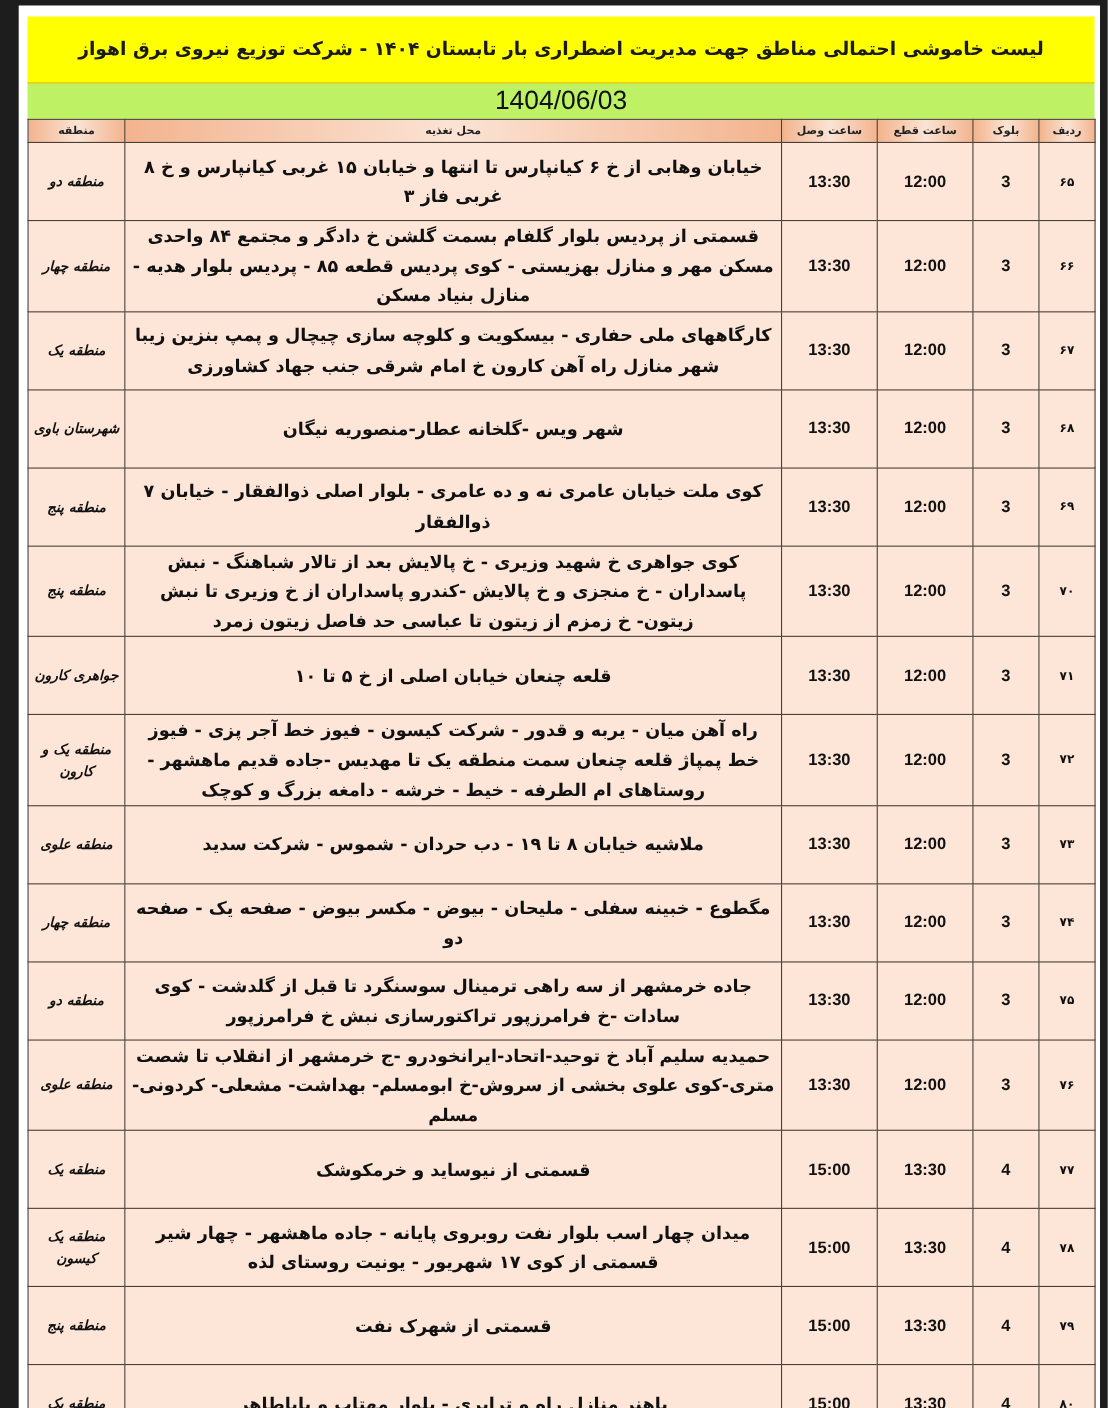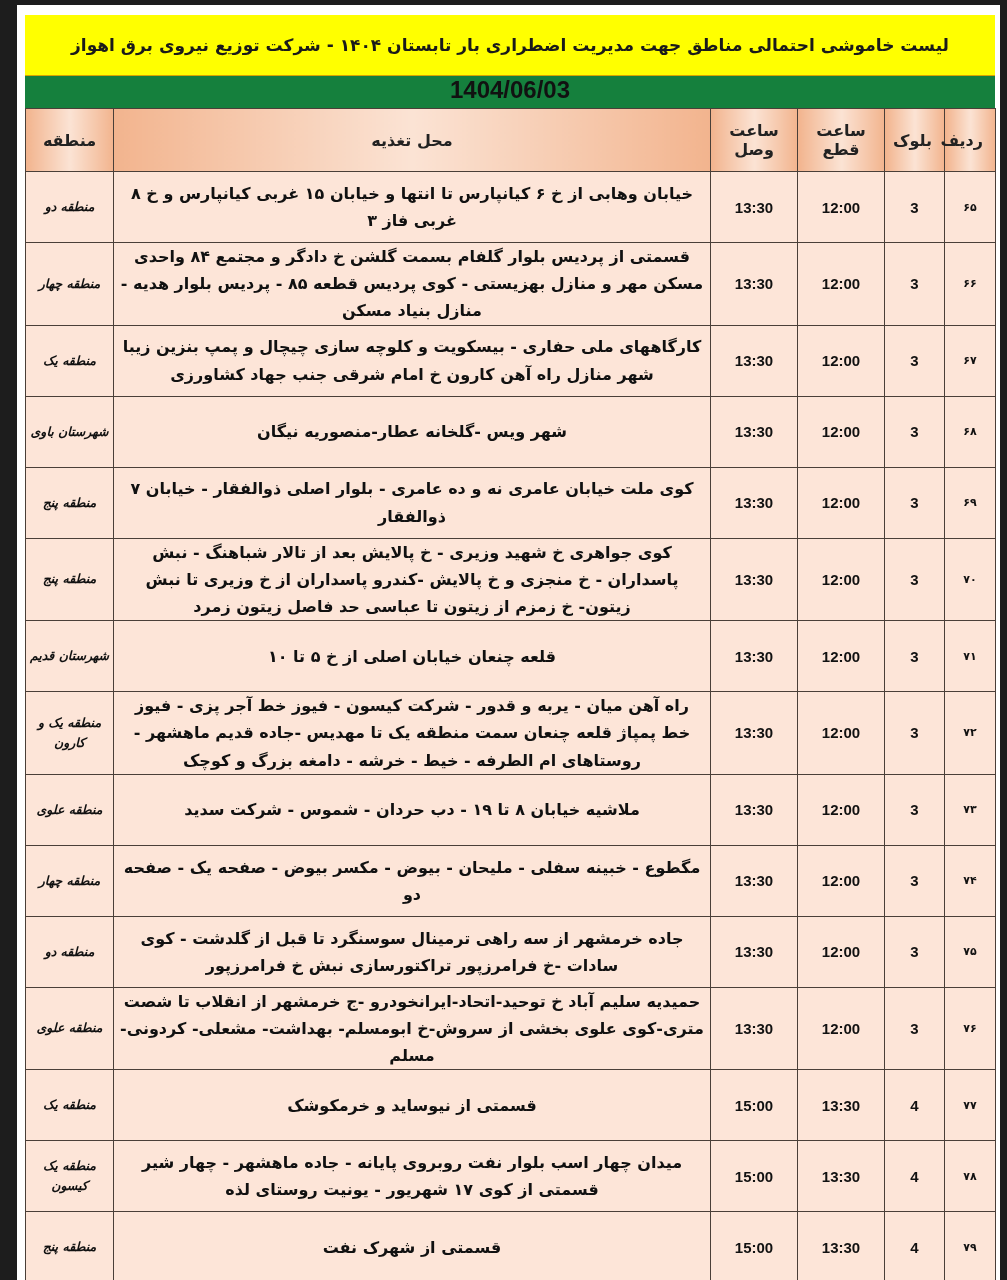--- a/index.html
+++ b/index.html
@@ -17,33 +17,33 @@
     position: absolute; left: 8px; top: 10px; width: 970px;
   }
   .title-banner {
     height: 60px; background: #ffff00;
     display: flex; align-items: center; justify-content: center;
     direction: rtl;
     font-weight: bold; font-size: 17px; color: #1a1a1a;
     border-bottom: 1px solid #d9a300;
   }
   .date-band {
-    height: 32px; background: #15803d;
-    display: flex; justify-content: center;
+    height: 32px; background: #bef264;
+    display: flex; align-items: center; justify-content: center;
     font-family: "Liberation Sans", sans-serif;
-    font-weight: bold; font-size: 24px; color: #111;
+    font-weight: normal; font-size: 24px; color: #111;
   }
   table {
     width: 970px; border-collapse: collapse; table-layout: fixed;
     direction: rtl;
   }
   th {
-    height: 20px; padding: 12px;
+    height: 20px; padding: 0;
     background: linear-gradient(to right, #f2b48e 0%, #fbe3d4 50%, #f2b48e 100%);
-    font-size: 16px; font-weight: bold; color: #222;
+    font-size: 10px; font-weight: bold; color: #222;
     border: 1px solid #4a3f38;
   }
   td {
     height: 70px; padding: 0 6px;
     background: #fde5d8;
     border: 1.5px solid #4a3f38;
     text-align: center; vertical-align: middle;
     color: #111;
   }
   td.rowno { font-size: 11px; font-weight: bold; margin-left: 43px; }
@@ -139,21 +139,21 @@
     <td class="loc">کوی جواهری خ شهید وزیری - خ پالایش بعد از تالار شباهنگ - نبش پاسداران - خ منجزی و خ پالایش -کندرو پاسداران از خ وزیری تا نبش زیتون- خ زمزم از زیتون تا عباسی حد فاصل زیتون زمرد</td>
     <td class="region">منطقه پنج</td>
   </tr>
 
   <tr>
     <td class="rowno">۷۱</td>
     <td class="block">3</td>
     <td class="time">12:00</td>
     <td class="time">13:30</td>
     <td class="loc">قلعه چنعان خیابان اصلی از خ ۵ تا ۱۰</td>
-    <td class="region">شهرستان قدیم</td>
+    <td class="region">جواهری کارون</td>
   </tr>
 
   <tr>
     <td class="rowno">۷۲</td>
     <td class="block">3</td>
     <td class="time">12:00</td>
     <td class="time">13:30</td>
     <td class="loc">راه آهن میان - یربه و قدور - شرکت کیسون - فیوز خط آجر پزی - فیوز خط پمپاژ قلعه چنعان سمت منطقه یک تا مهدیس -جاده قدیم ماهشهر - روستاهای ام الطرفه - خیط - خرشه - دامغه بزرگ و کوچک</td>
     <td class="region">منطقه یک و کارون</td>
   </tr>

